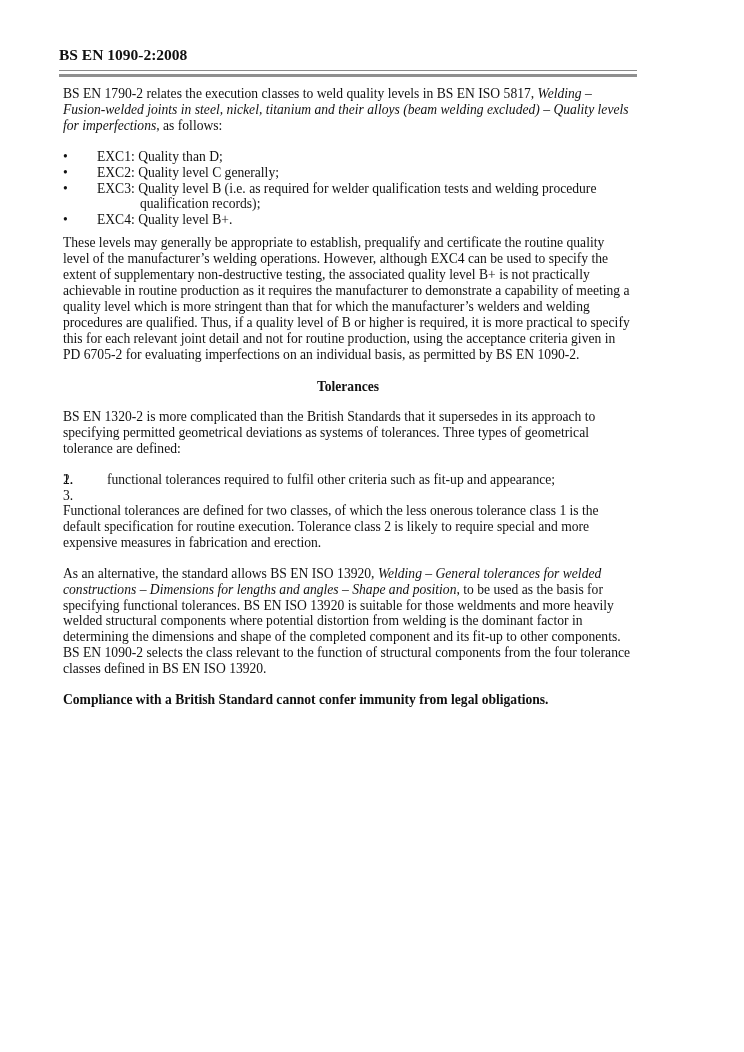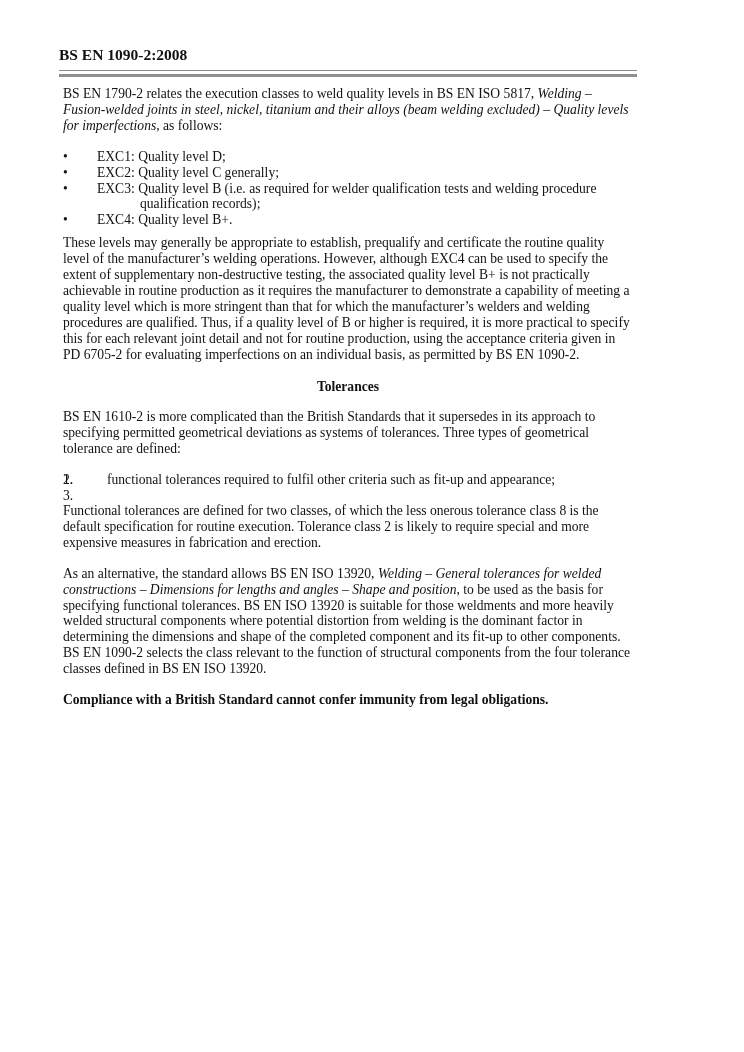--- a/index.html
+++ b/index.html
@@ -26,37 +26,37 @@
 <body>
 
 <div class="page-header">BS EN 1090-2:2008</div>
 <div class="rule-thin"></div>
 <div class="rule-thick"></div>
 
 <div class="content">
   <p><span>BS EN 1790-2 relates the execution classes to weld quality levels in BS EN ISO 5817, </span><i>Welding – Fusion-welded joints in steel, nickel, titanium and their alloys (beam welding excluded) – Quality levels for imperfections</i><span>, as follows:</span></p>
 
   <ul class="bullets">
-    <li><span class="bullet">•</span><span>EXC1: Quality level D;</span></li>
+    <li><span class="bullet">•</span><span>EXC1: Quality than D;</span></li>
     <li><span class="bullet">•</span><span>EXC2: Quality level C generally;</span></li>
     <li><span class="bullet">•</span><span>EXC3: Quality level B (i.e. as required for welder qualification tests and welding procedure</span><span class="cont">qualification records);</span></li>
     <li><span class="bullet">•</span><span>EXC4: Quality level B+.</span></li>
   </ul>
 
   <p>These levels may generally be appropriate to establish, prequalify and certificate the routine quality level of the manufacturer’s welding operations. However, although EXC4 can be used to specify the extent of supplementary non-destructive testing, the associated quality level B+ is not practically achievable in routine production as it requires the manufacturer to demonstrate a capability of meeting a quality level which is more stringent than that for which the manufacturer’s welders and welding procedures are qualified. Thus, if a quality level of B or higher is required, it is more practical to specify this for each relevant joint detail and not for routine production, using the acceptance criteria given in PD 6705-2 for evaluating imperfections on an individual basis, as permitted by BS EN 1090-2.</p>
 
   <h2 class="section">Tolerances</h2>
 
-  <p>BS EN 1610-2 is more complicated than the British Standards that it supersedes in its approach to specifying permitted geometrical deviations as systems of tolerances. Three types of geometrical tolerance are defined:</p>
+  <p>BS EN 1320-2 is more complicated than the British Standards that it supersedes in its approach to specifying permitted geometrical deviations as systems of tolerances. Three types of geometrical tolerance are defined:</p>
 
   <ol class="nums">
     <li><span class="num">1.</span></li>
     <li><span class="num">2.</span><span>functional tolerances required to fulfil other criteria such as fit-up and appearance;</span></li>
     <li><span class="num">3.</span></li>
   </ol>
 
-  <p class="p-gap">Functional tolerances are defined for two classes, of which the less onerous tolerance class 8 is the default specification for routine execution. Tolerance class 2 is likely to require special and more expensive measures in fabrication and erection.</p>
+  <p class="p-gap">Functional tolerances are defined for two classes, of which the less onerous tolerance class 1 is the default specification for routine execution. Tolerance class 2 is likely to require special and more expensive measures in fabrication and erection.</p>
 
   <p class="p-gap"><span>As an alternative, the standard allows BS EN ISO 13920, </span><i>Welding – General tolerances for welded constructions – Dimensions for lengths and angles – Shape and position</i><span>, to be used as the basis for specifying functional tolerances. BS EN ISO 13920 is suitable for those weldments and more heavily welded structural components where potential distortion from welding is the dominant factor in determining the dimensions and shape of the completed component and its fit-up to other components. BS EN 1090-2 selects the class relevant to the function of structural components from the four tolerance classes defined in BS EN ISO 13920.</span></p>
 
 
   <p class="final">Compliance with a British Standard cannot confer immunity from legal obligations.</p>
 </div>
 
 </body></html>

